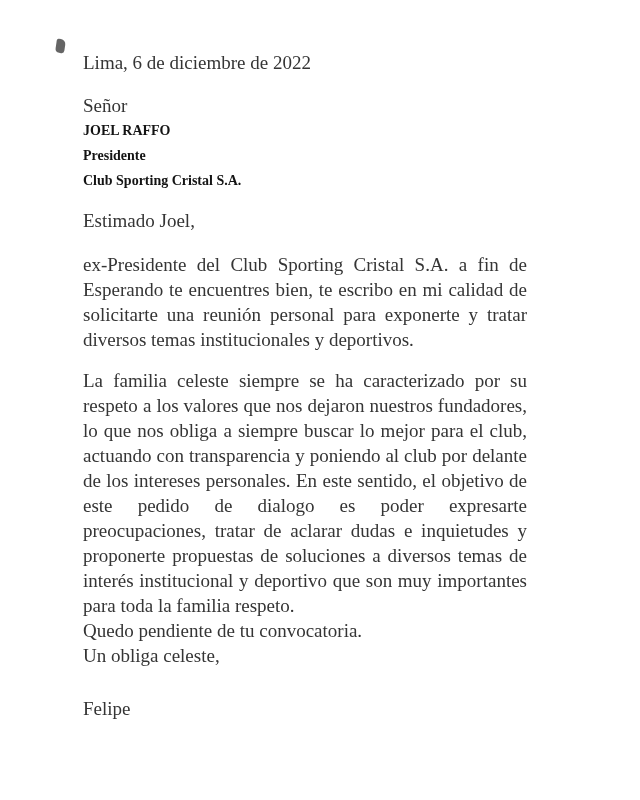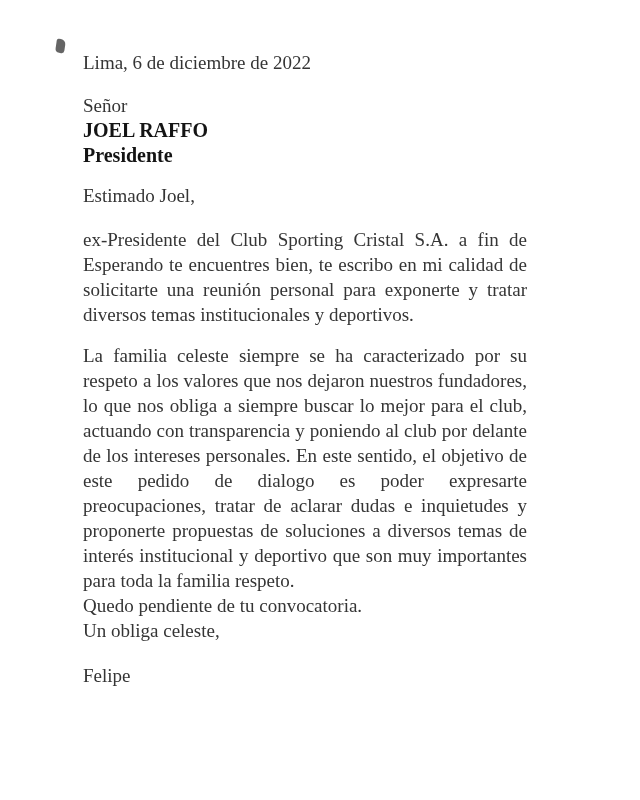--- a/index.html
+++ b/index.html
@@ -42,43 +42,44 @@
     text-align-last: justify;
   }
   .jline.last {
     text-align-last: left;
   }
   .date-block { margin-bottom: 18px; }
   .recipient-block { margin-bottom: 15px; }
   .recipient-block .bold {
     font-weight: bold;
     color: #141414;
-    font-size: 20px;
+    font-size: 14px;
   }
   .underlined { text-decoration: underline; }
   .greeting-block { margin-bottom: 19px; }
   .para-1 { margin-bottom: 16px; }
   .para-2 { }
-  .closing-block { margin-bottom: 20px; }
+  .closing-block { margin-bottom: 28px; }
 </style>
 </head>
 <body>
 
 <div class="page">
 
   <div class="scan-artifact"></div>
 
   <div class="date-block">
     <div class="line">Lima, 6 de diciembre de 2022</div>
   </div>
 
   <div class="recipient-block">
     <div class="line">Señor</div>
     <div class="line bold">JOEL RAFFO</div>
     <div class="line bold">Presidente</div>
+    <div class="line bold">Club Sporting Cristal S.A.</div>
   </div>
 
   <div class="greeting-block">
     <div class="line">Estimado Joel,</div>
   </div>
 
   <div class="para-1">
     <div class="jline">ex-Presidente del Club Sporting Cristal S.A. a fin de</div>
     <div class="jline">Esperando te encuentres bien, te escribo en mi calidad de</div>
     <div class="jline">solicitarte una reunión personal para exponerte y tratar</div>

